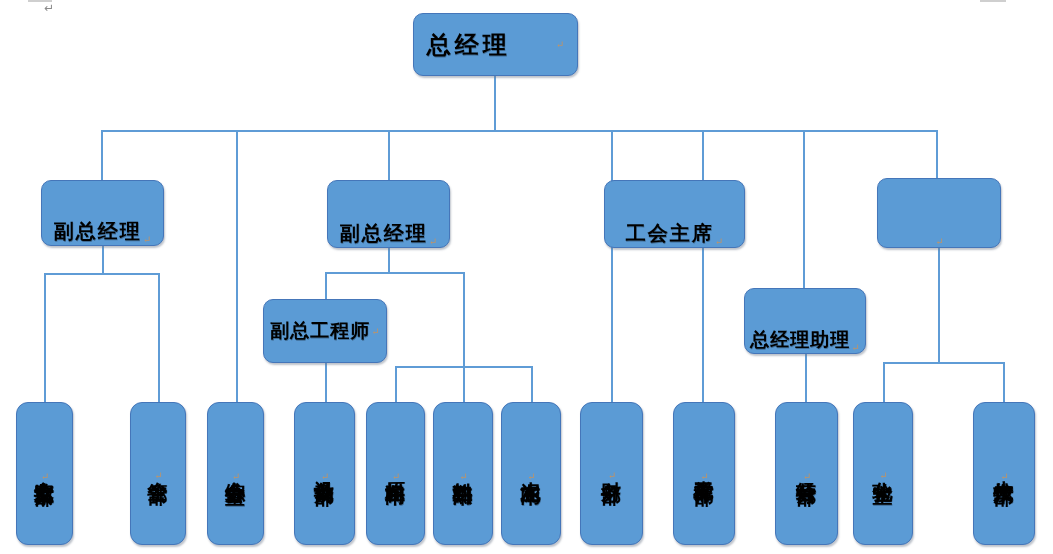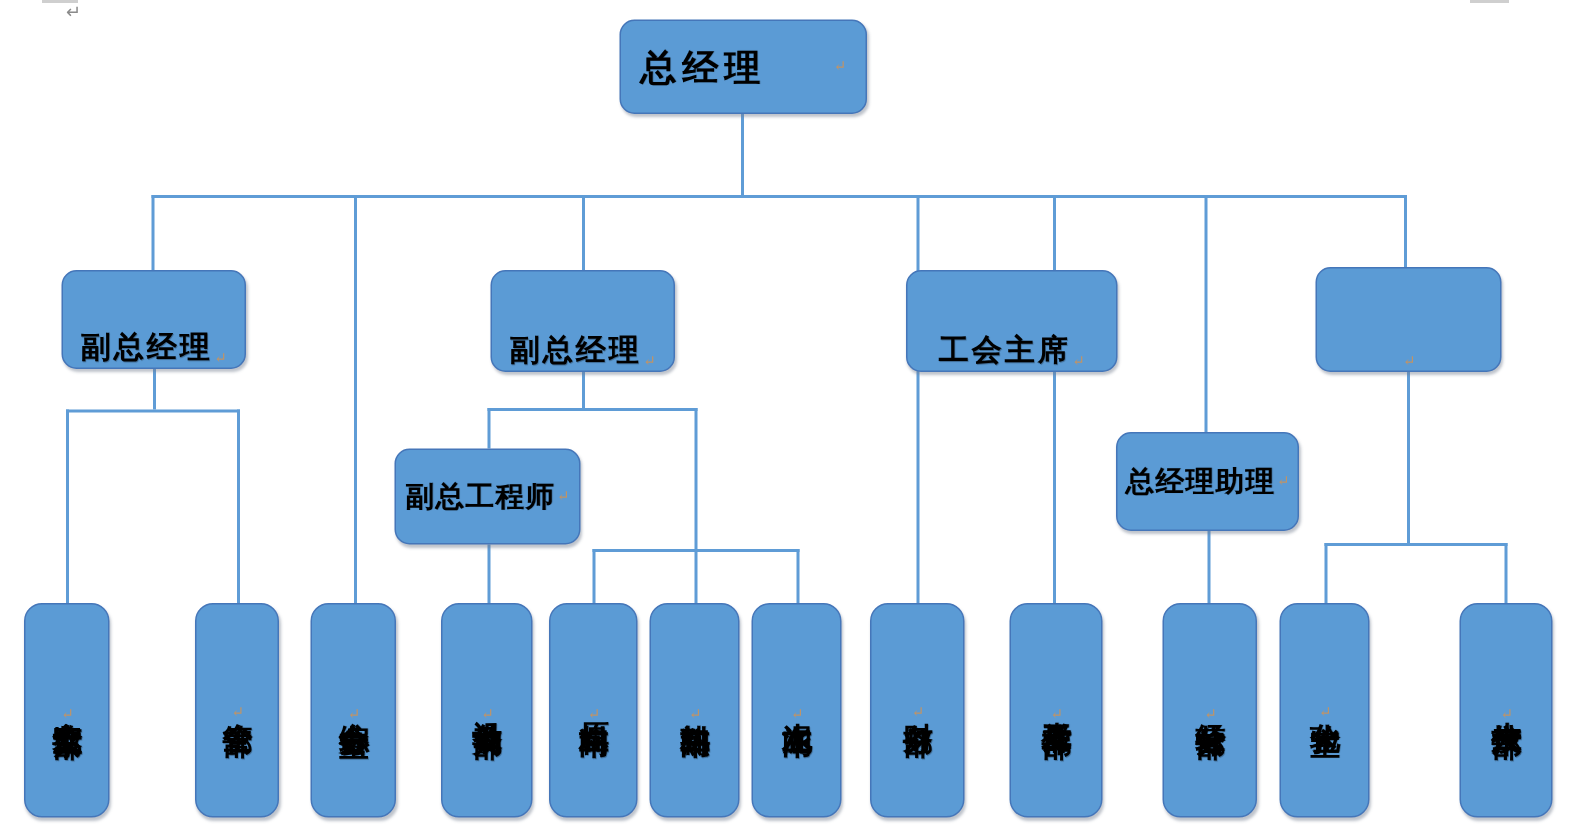--- a/index.html
+++ b/index.html
@@ -95,21 +95,21 @@
       <span class="pmark">↵</span>
   </div>
   <div class="node lvl2" style="left:877px;top:178px;width:124px;height:70px;">
       <span class="pmark">↵</span>
   </div>
 
   <div class="node lvl3" style="left:263px;top:299px;width:124px;height:64px;">
     <span class="lbl">副总工程师</span>
       <span class="pmark">↵</span>
   </div>
-  <div class="node lvl3" style="left:744px;top:288px;width:122px;height:66px;">
+  <div class="node lvl3" style="left:744px;top:288px;width:122px;height:66px;align-items:flex-end;">
     <span class="lbl">总经理助理</span>
       <span class="pmark">↵</span>
   </div>
 
   <div class="node vert" style="left:16px;top:402px;width:57px;height:143px;">
     <span class="vtext"><span>安全监察部</span><span class="pmark">↵</span></span>
   </div>
   <div class="node vert" style="left:130px;top:402px;width:56px;height:143px;">
     <span class="vtext"><span>企管部</span><span class="pmark">↵</span></span>
   </div>

